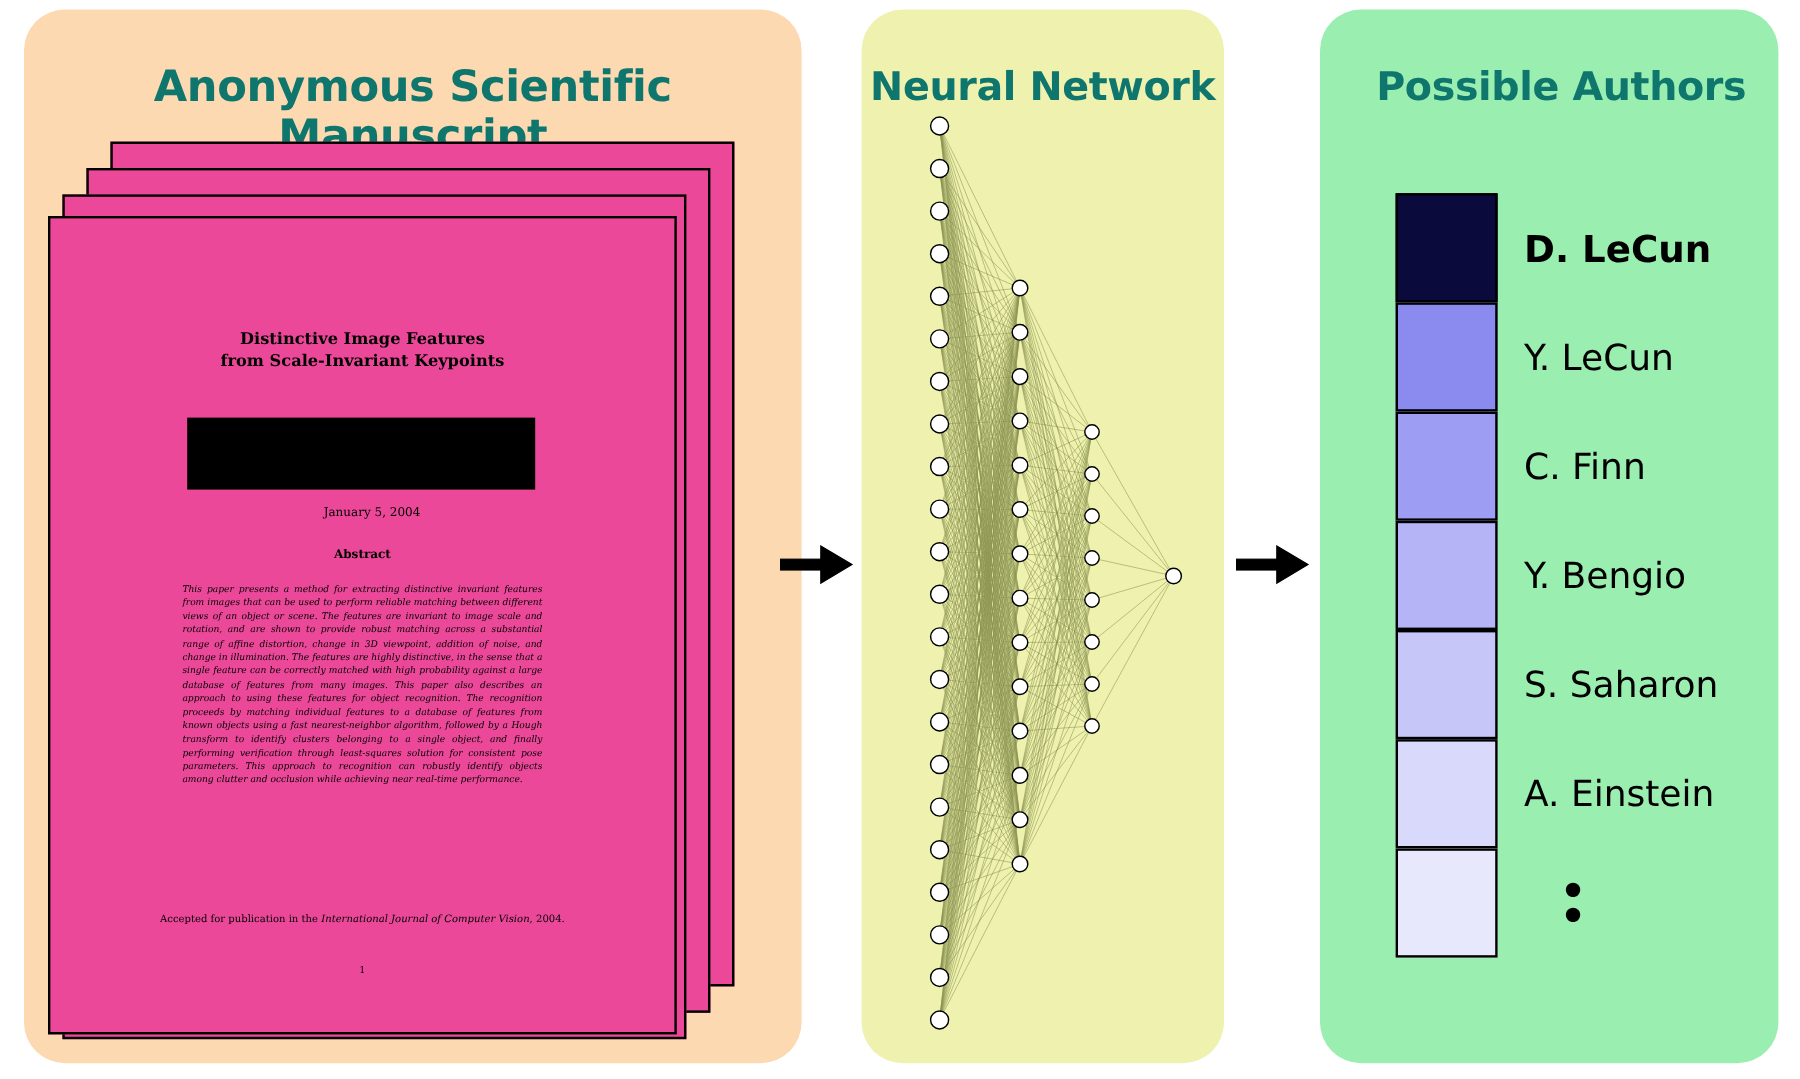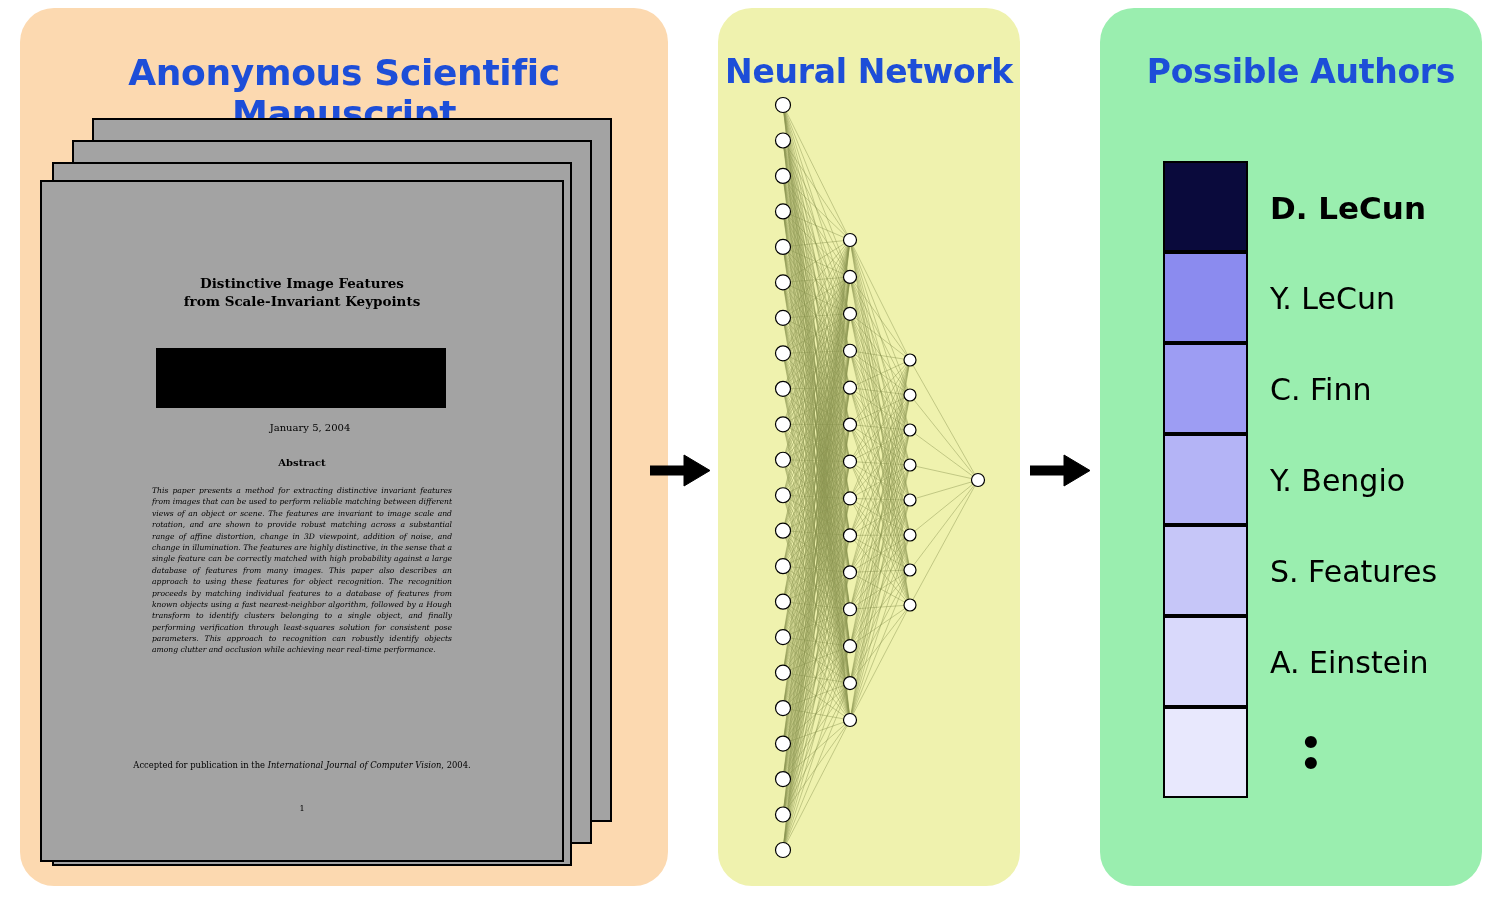--- a/index.html
+++ b/index.html
@@ -47,31 +47,31 @@
     height: 878px;
     background: #9aeeaf;
   }
 
   .panel-title {
     position: absolute;
     left: 0;
     right: 0;
     text-align: center;
     font-weight: bold;
-    color: #1d4ed8;
+    color: #0f766e;
     letter-spacing: -0.3px;
   }
   #title-manuscript { top: 44px; font-size: 36px; }
   #title-network    { top: 44px; font-size: 33px; }
   #title-authors    { top: 44px; font-size: 33px; padding-left: 20px; }
 
   
   .page-sheet {
     position: absolute;
-    background: #a3a3a3;
+    background: #ec4899;
     border: 2px solid #000000;
   }
   #sheet-3 { left: 92px; top: 118px; width: 516px; height: 700px; }
   #sheet-2 { left: 72px; top: 140px; width: 516px; height: 700px; }
   #sheet-1 { left: 52px; top: 162px; width: 516px; height: 700px; }
 
   #sheet-front {
     left: 40px;
     top: 180px;
     width: 520px;
@@ -762,21 +762,21 @@
       <div class="author-row">
         <div class="author-swatch" style="background: rgb(157, 157, 243);"></div>
         <div class="author-name">C. Finn</div>
       </div>
       <div class="author-row">
         <div class="author-swatch" style="background: rgb(180, 180, 246);"></div>
         <div class="author-name">Y. Bengio</div>
       </div>
       <div class="author-row">
         <div class="author-swatch" style="background: rgb(198, 198, 248);"></div>
-        <div class="author-name">S. Features</div>
+        <div class="author-name">S. Saharon</div>
       </div>
       <div class="author-row">
         <div class="author-swatch" style="background: rgb(217, 217, 251);"></div>
         <div class="author-name">A. Einstein</div>
       </div>
       <div class="author-row">
         <div class="author-swatch" style="background: rgb(232, 232, 253);"></div>
         <div class="ellipsis-dots">
           <span>•</span>
           <span>•</span>

